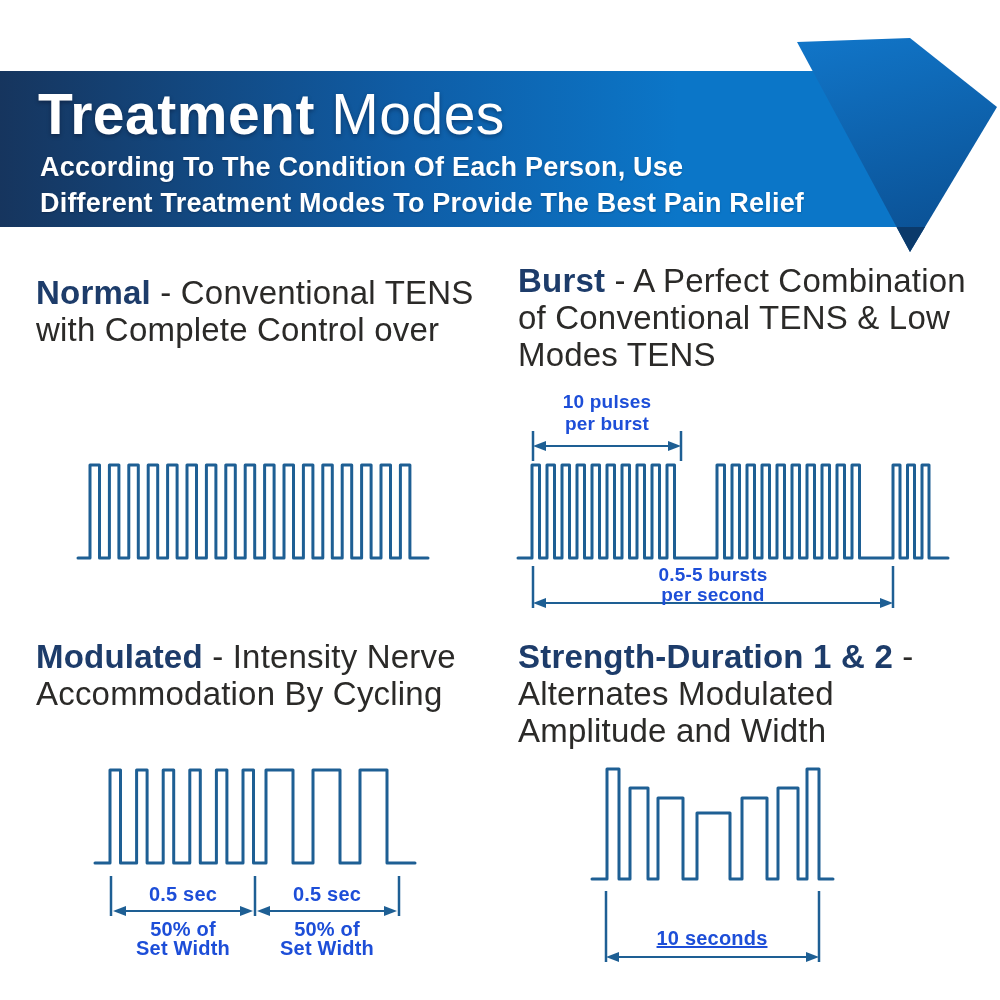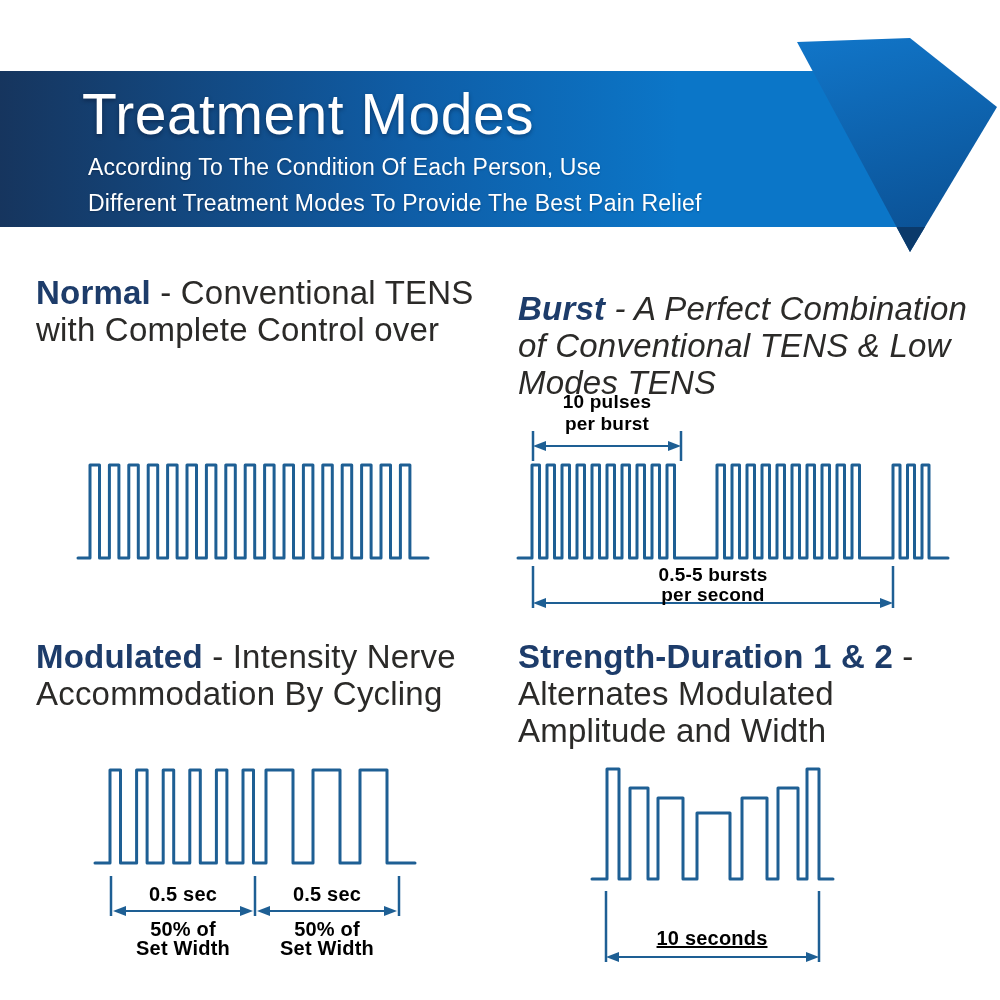--- a/index.html
+++ b/index.html
@@ -9,41 +9,41 @@
     font-family:"Liberation Sans", sans-serif;
   }
   .abs { position:absolute; }
   svg { display:block; }
 
   
   #banner-svg { left:0; top:0; }
   #banner-title { left:38px; top:84px; font-size:57px; line-height:60px; color:#ffffff;
                   letter-spacing:0.5px; white-space:nowrap;
                   text-shadow:0 2px 4px rgba(0,0,20,0.35); }
-  #banner-title .tb { font-weight:400;margin-left:44px; }
+  #banner-title .tb { font-weight:700; }
   #banner-title .tl { font-weight:400; }
-  #banner-subtitle { left:40px; top:149px; font-size:23px; line-height:36px; color:#ffffff;
-                     font-weight:400; letter-spacing:0.2px; white-space:nowrap;
-                     text-shadow:0 1px 2px rgba(0,0,20,0.25);margin-left:48px; }
+  #banner-subtitle { left:40px; top:149px; font-size:27px; line-height:36px; color:#ffffff;
+                     font-weight:700; letter-spacing:0.2px; white-space:nowrap;
+                     text-shadow:0 1px 2px rgba(0,0,20,0.25); }
 
   
   .section { font-size:33px; line-height:37px; color:#2b2a28; letter-spacing:0.2px;
              white-space:nowrap; }
   .section .hd { color:#1d3c6a; font-weight:700; }
   #section-normal    { left:36px;  top:274px; }
-  #section-burst     { left:518px; top:290px;font-style:italic; }
+  #section-burst     { left:518px; top:262px; }
   #section-modulated { left:36px;  top:638px; }
   #section-strength  { left:518px; top:638px; }
 
   
   #diagram-layer { left:0; top:0; }
 
   
   .dimlabel { position:absolute; transform:translateX(-50%); font-size:20px; font-weight:700;
-              color:#000000; white-space:nowrap; letter-spacing:0.2px; }
+              color:#1d4ed8; white-space:nowrap; letter-spacing:0.2px; }
   .dimlabel.sm { font-size:19px; font-weight:700; }
 </style>
 </head>
 <body>
 
 <svg id="banner-svg" class="abs" width="1000" height="262" viewBox="0 0 1000 262">
   <defs>
     <linearGradient id="bandGrad" x1="0" y1="0" x2="1" y2="0">
       <stop offset="0" stop-color="#16355e"></stop>
       <stop offset="0.45" stop-color="#0f5da6"></stop>

